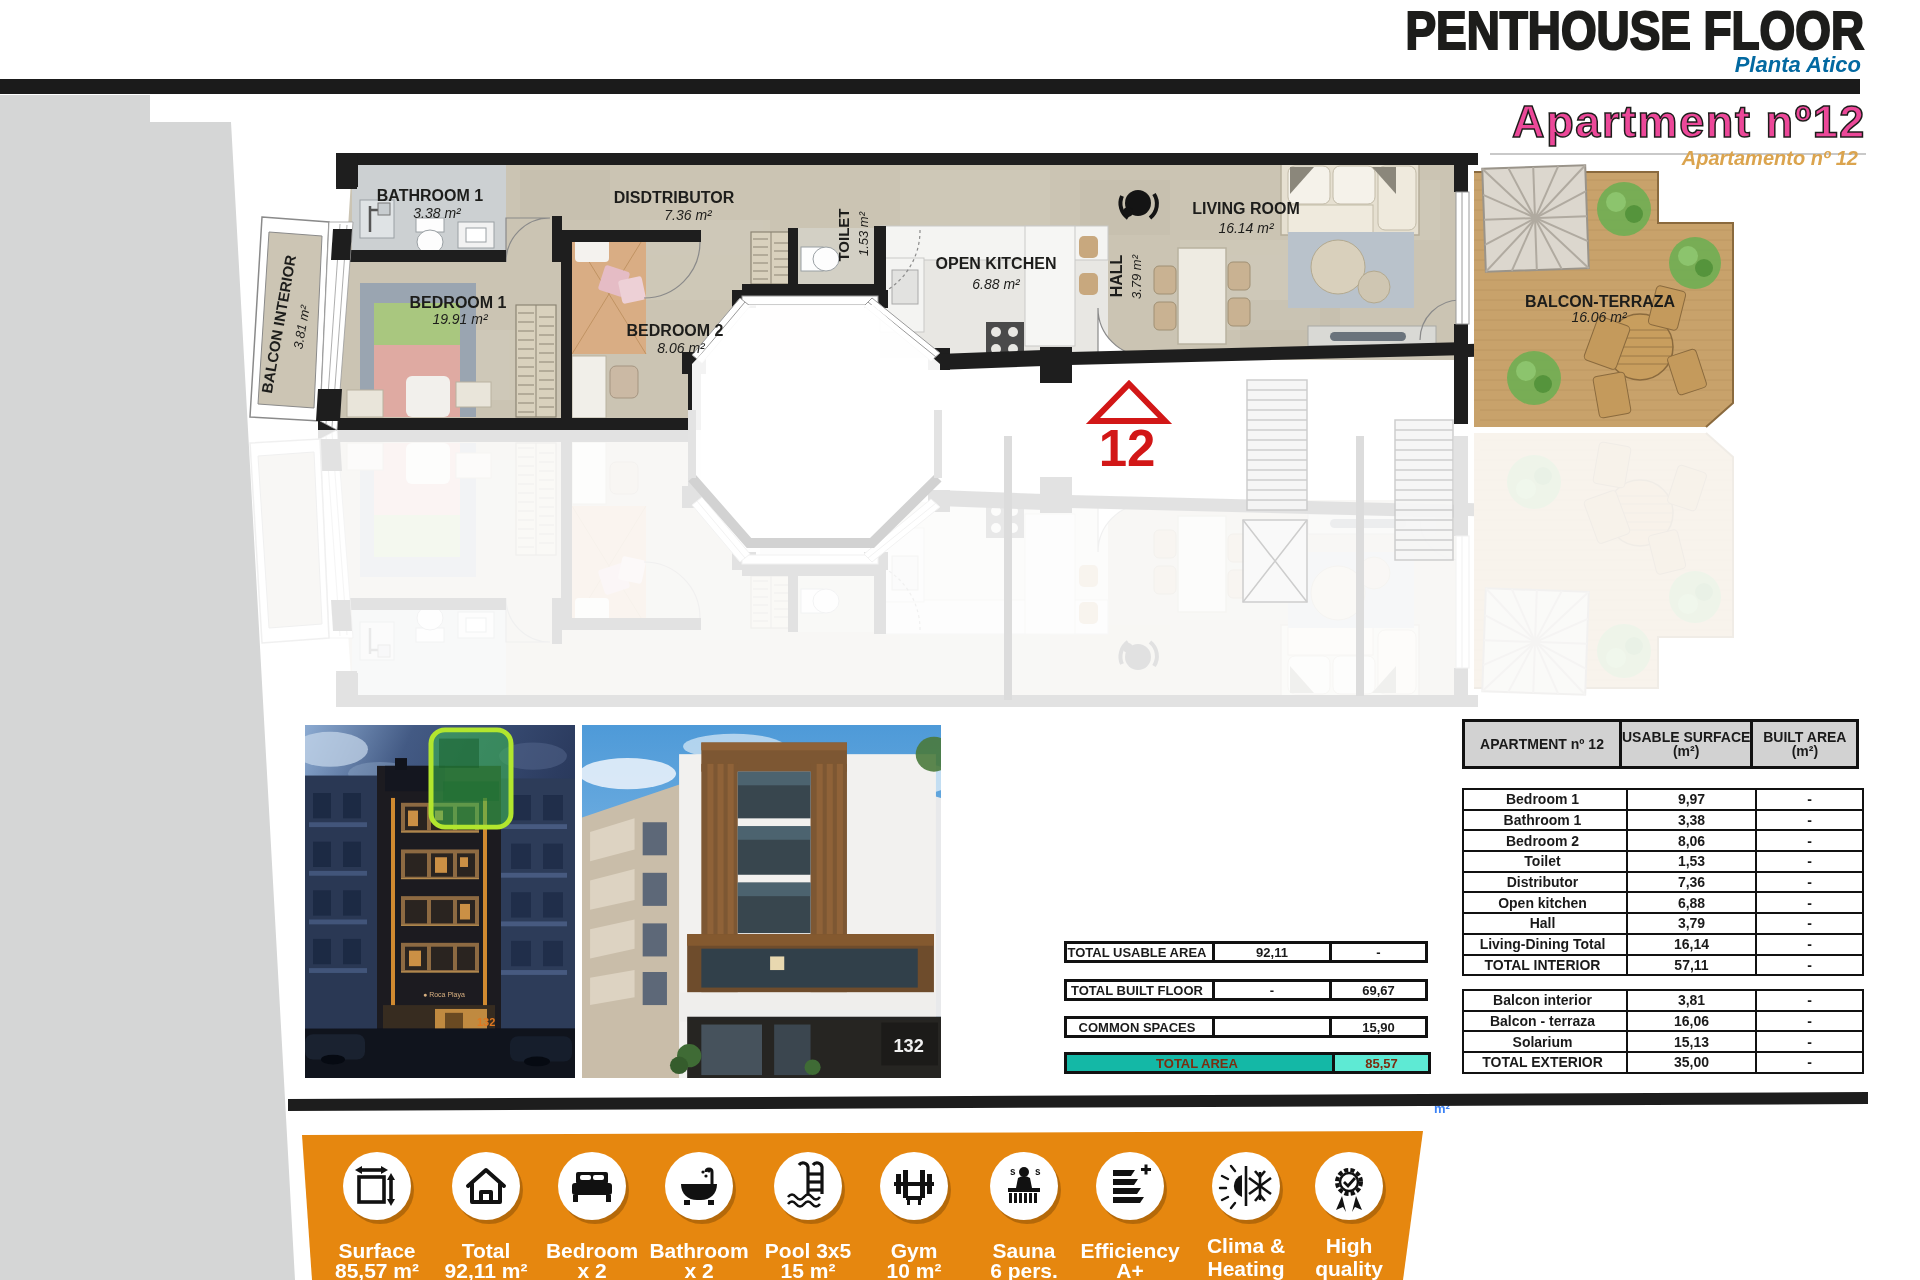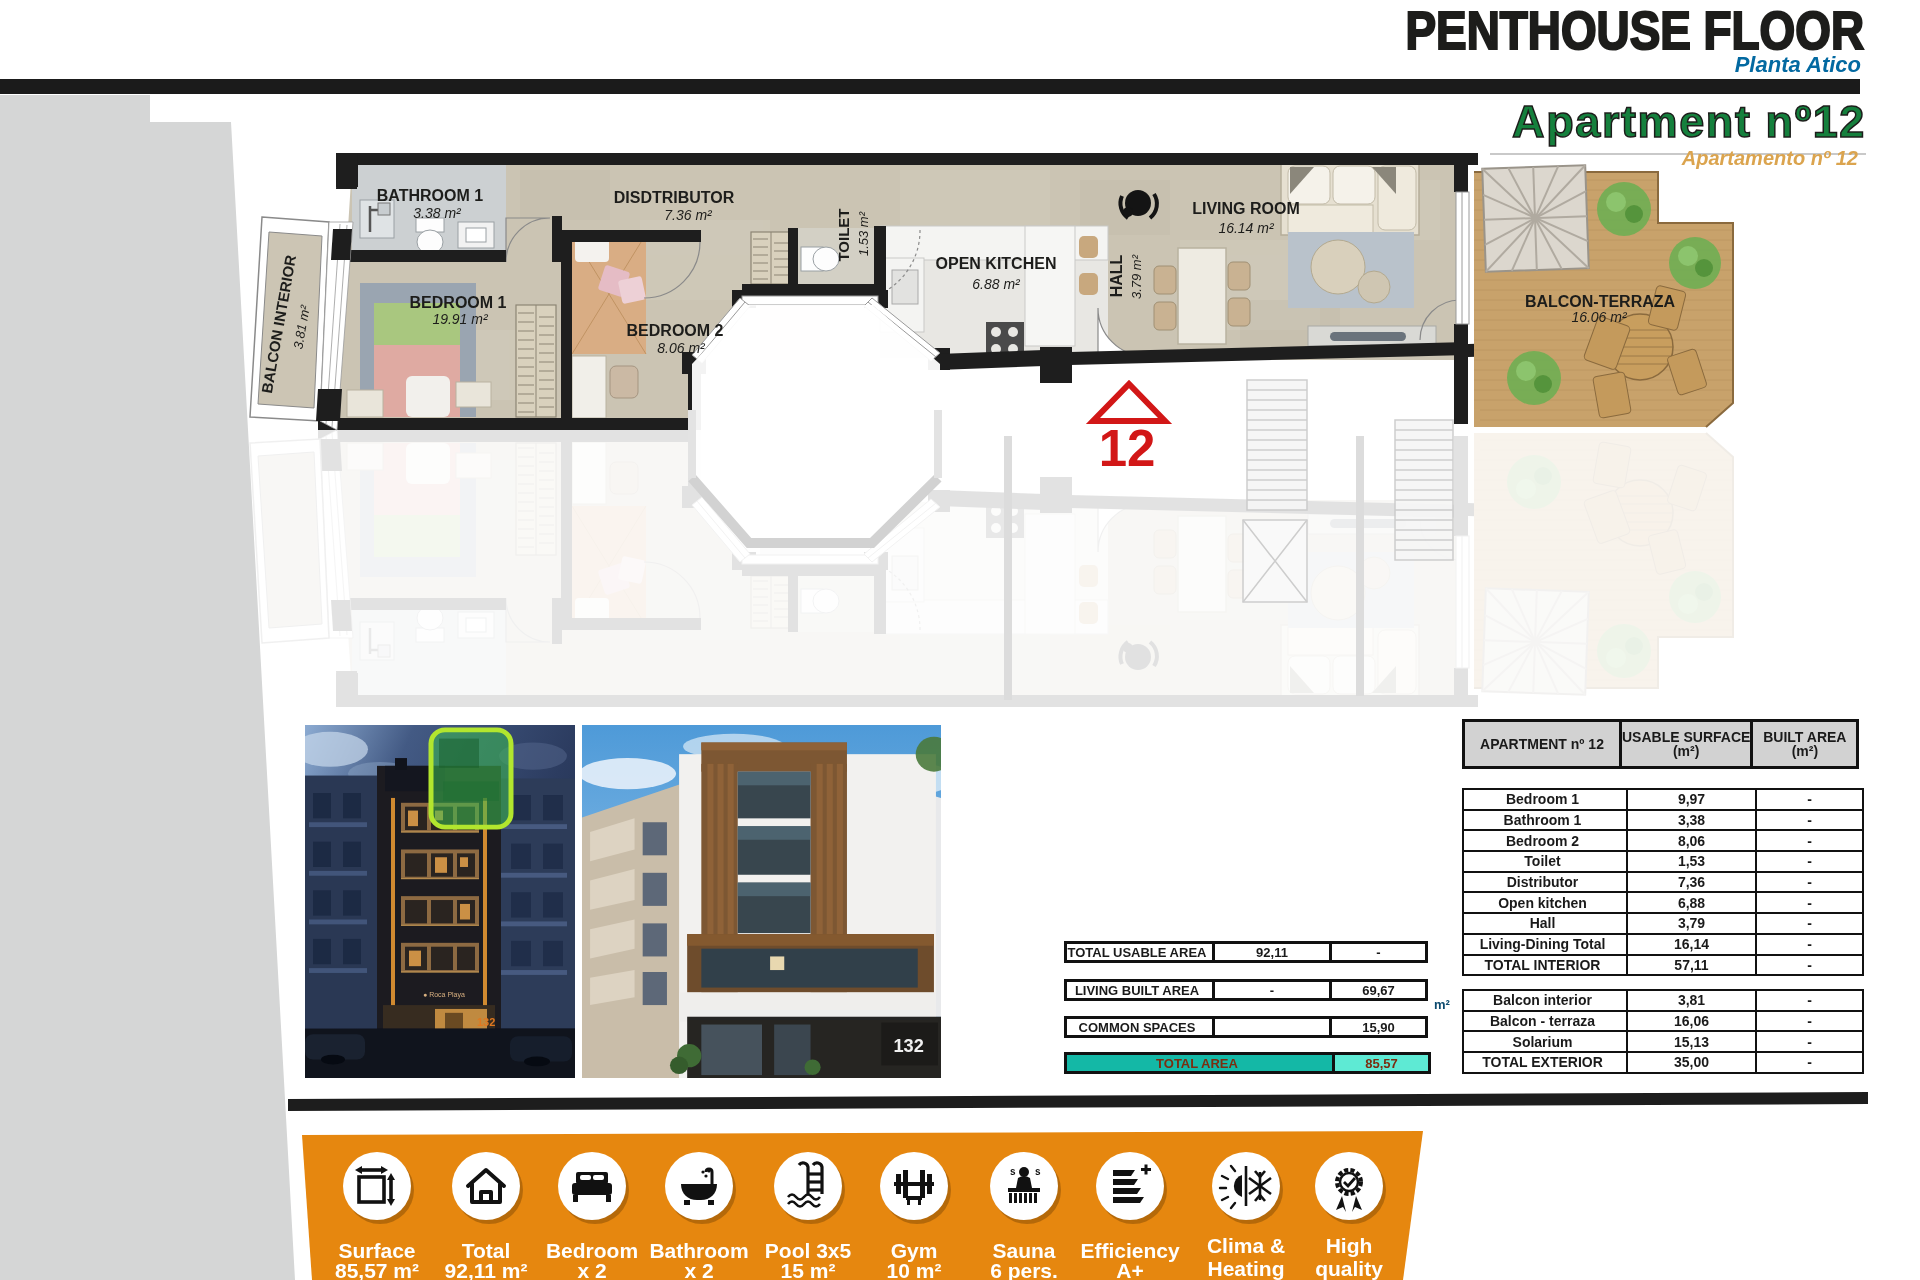--- a/index.html
+++ b/index.html
@@ -19,21 +19,21 @@
 <svg class="abs" style="left:0;top:0" width="1920" height="1280" viewBox="0 0 1920 1280">
   <polygon points="0,95 150,95 150,122 231,122 295,1280 0,1280" fill="#d5d6d6"></polygon>
 </svg>
 
 <div class="abs" style="left:0;top:79px;width:1860px;height:15px;background:#1b1b1b"></div>
 
 <div class="abs" style="left:900px;top:0px;width:964px;text-align:right;font-size:53px;font-weight:bold;color:#1d1d1b;-webkit-text-stroke:2.2px #1d1d1b;transform:scaleX(0.865);transform-origin:100% 0;">PENTHOUSE FLOOR</div>
 
 <div class="abs" style="left:900px;top:52px;width:961px;text-align:right;font-size:22px;font-style:italic;font-weight:bold;color:#0369a1;">Planta Atico</div>
 
-<div class="abs" style="left:900px;top:96px;width:966px;text-align:right;font-size:45px;font-weight:bold;color:#15803d;-webkit-text-stroke:1.5px #1d1d1b;letter-spacing:1.6px;">Apartment nº12</div>
+<div class="abs" style="left:900px;top:96px;width:966px;text-align:right;font-size:45px;font-weight:bold;color:#ec4899;-webkit-text-stroke:1.5px #1d1d1b;letter-spacing:1.6px;">Apartment nº12</div>
 
 <div class="abs" style="left:1490px;top:153px;width:376px;height:2px;background:#c9c9c9"></div>
 
 <div class="abs" style="left:900px;top:147px;width:958px;text-align:right;font-size:20px;font-style:italic;font-weight:bold;color:#dba44e;">Apartamento nº 12</div>
 
 <svg class="abs" style="left:0;top:0" width="1920" height="1280" viewBox="0 0 1920 1280">
 <defs>
   <g id="apt">
 
     <polygon points="352,165 1460,165 1460,360 938,360 884,300 742,300 694,360 694,418 336,418" fill="#cbc4b3"></polygon>
@@ -559,21 +559,21 @@
         <td class="lbl" style="width:140px;height:16px">TOTAL USABLE AREA</td>
         <td class="ctr" style="width:114px">92,11</td>
         <td class="ctr" style="width:93px">-</td>
       </tr>
 </tbody>
   </table>
 
 <table class="tbl" style="left:1064px;top:979px;font-size:13px">
  <tbody>
       <tr>
-        <td class="lbl" style="width:140px;height:16px">LIVING BUILT AREA</td>
+        <td class="lbl" style="width:140px;height:16px">TOTAL BUILT FLOOR</td>
         <td class="ctr" style="width:114px">-</td>
         <td class="ctr" style="width:93px">69,67</td>
       </tr>
 </tbody>
   </table>
 
 <table class="tbl" style="left:1064px;top:1016px;font-size:13px">
  <tbody>
       <tr>
         <td class="lbl" style="width:140px;height:16px">COMMON SPACES</td>
@@ -585,21 +585,21 @@
 
 <table class="tbl" style="left:1064px;top:1052px;font-size:13px">
  <tbody>
       <tr>
         <td class="lbl" style="width:260px;height:16px;background:#14b8a6;color:#7b2d10">TOTAL AREA</td>
         <td class="ctr" style="width:93px;background:#5eead4;color:#7b2d10">85,57</td>
       </tr>
 </tbody>
   </table>
 
-<div class="abs" style="left:1434px;top:997px;font-size:13px;font-weight:bold;color:#0c4a6e">m²</div>
+<div class="abs" style="left:1434px;top:1101px;font-size:13px;font-weight:bold;color:#3b82f6">m²</div>
 
 <table class="tbl" style="left:1462px;top:719px;font-size:14px;line-height:1.25">
  <tbody>
       <tr style="background:#d2d2d2">
    <td class="ctr" style="width:154px;height:44px">APARTMENT nº 12</td>
    <td class="ctr" style="width:125px">USABLE SURFACE<br>(m²)</td>
    <td class="ctr" style="width:103px">BUILT AREA<br>(m²)</td>
  </tr>
 </tbody>
   </table>

